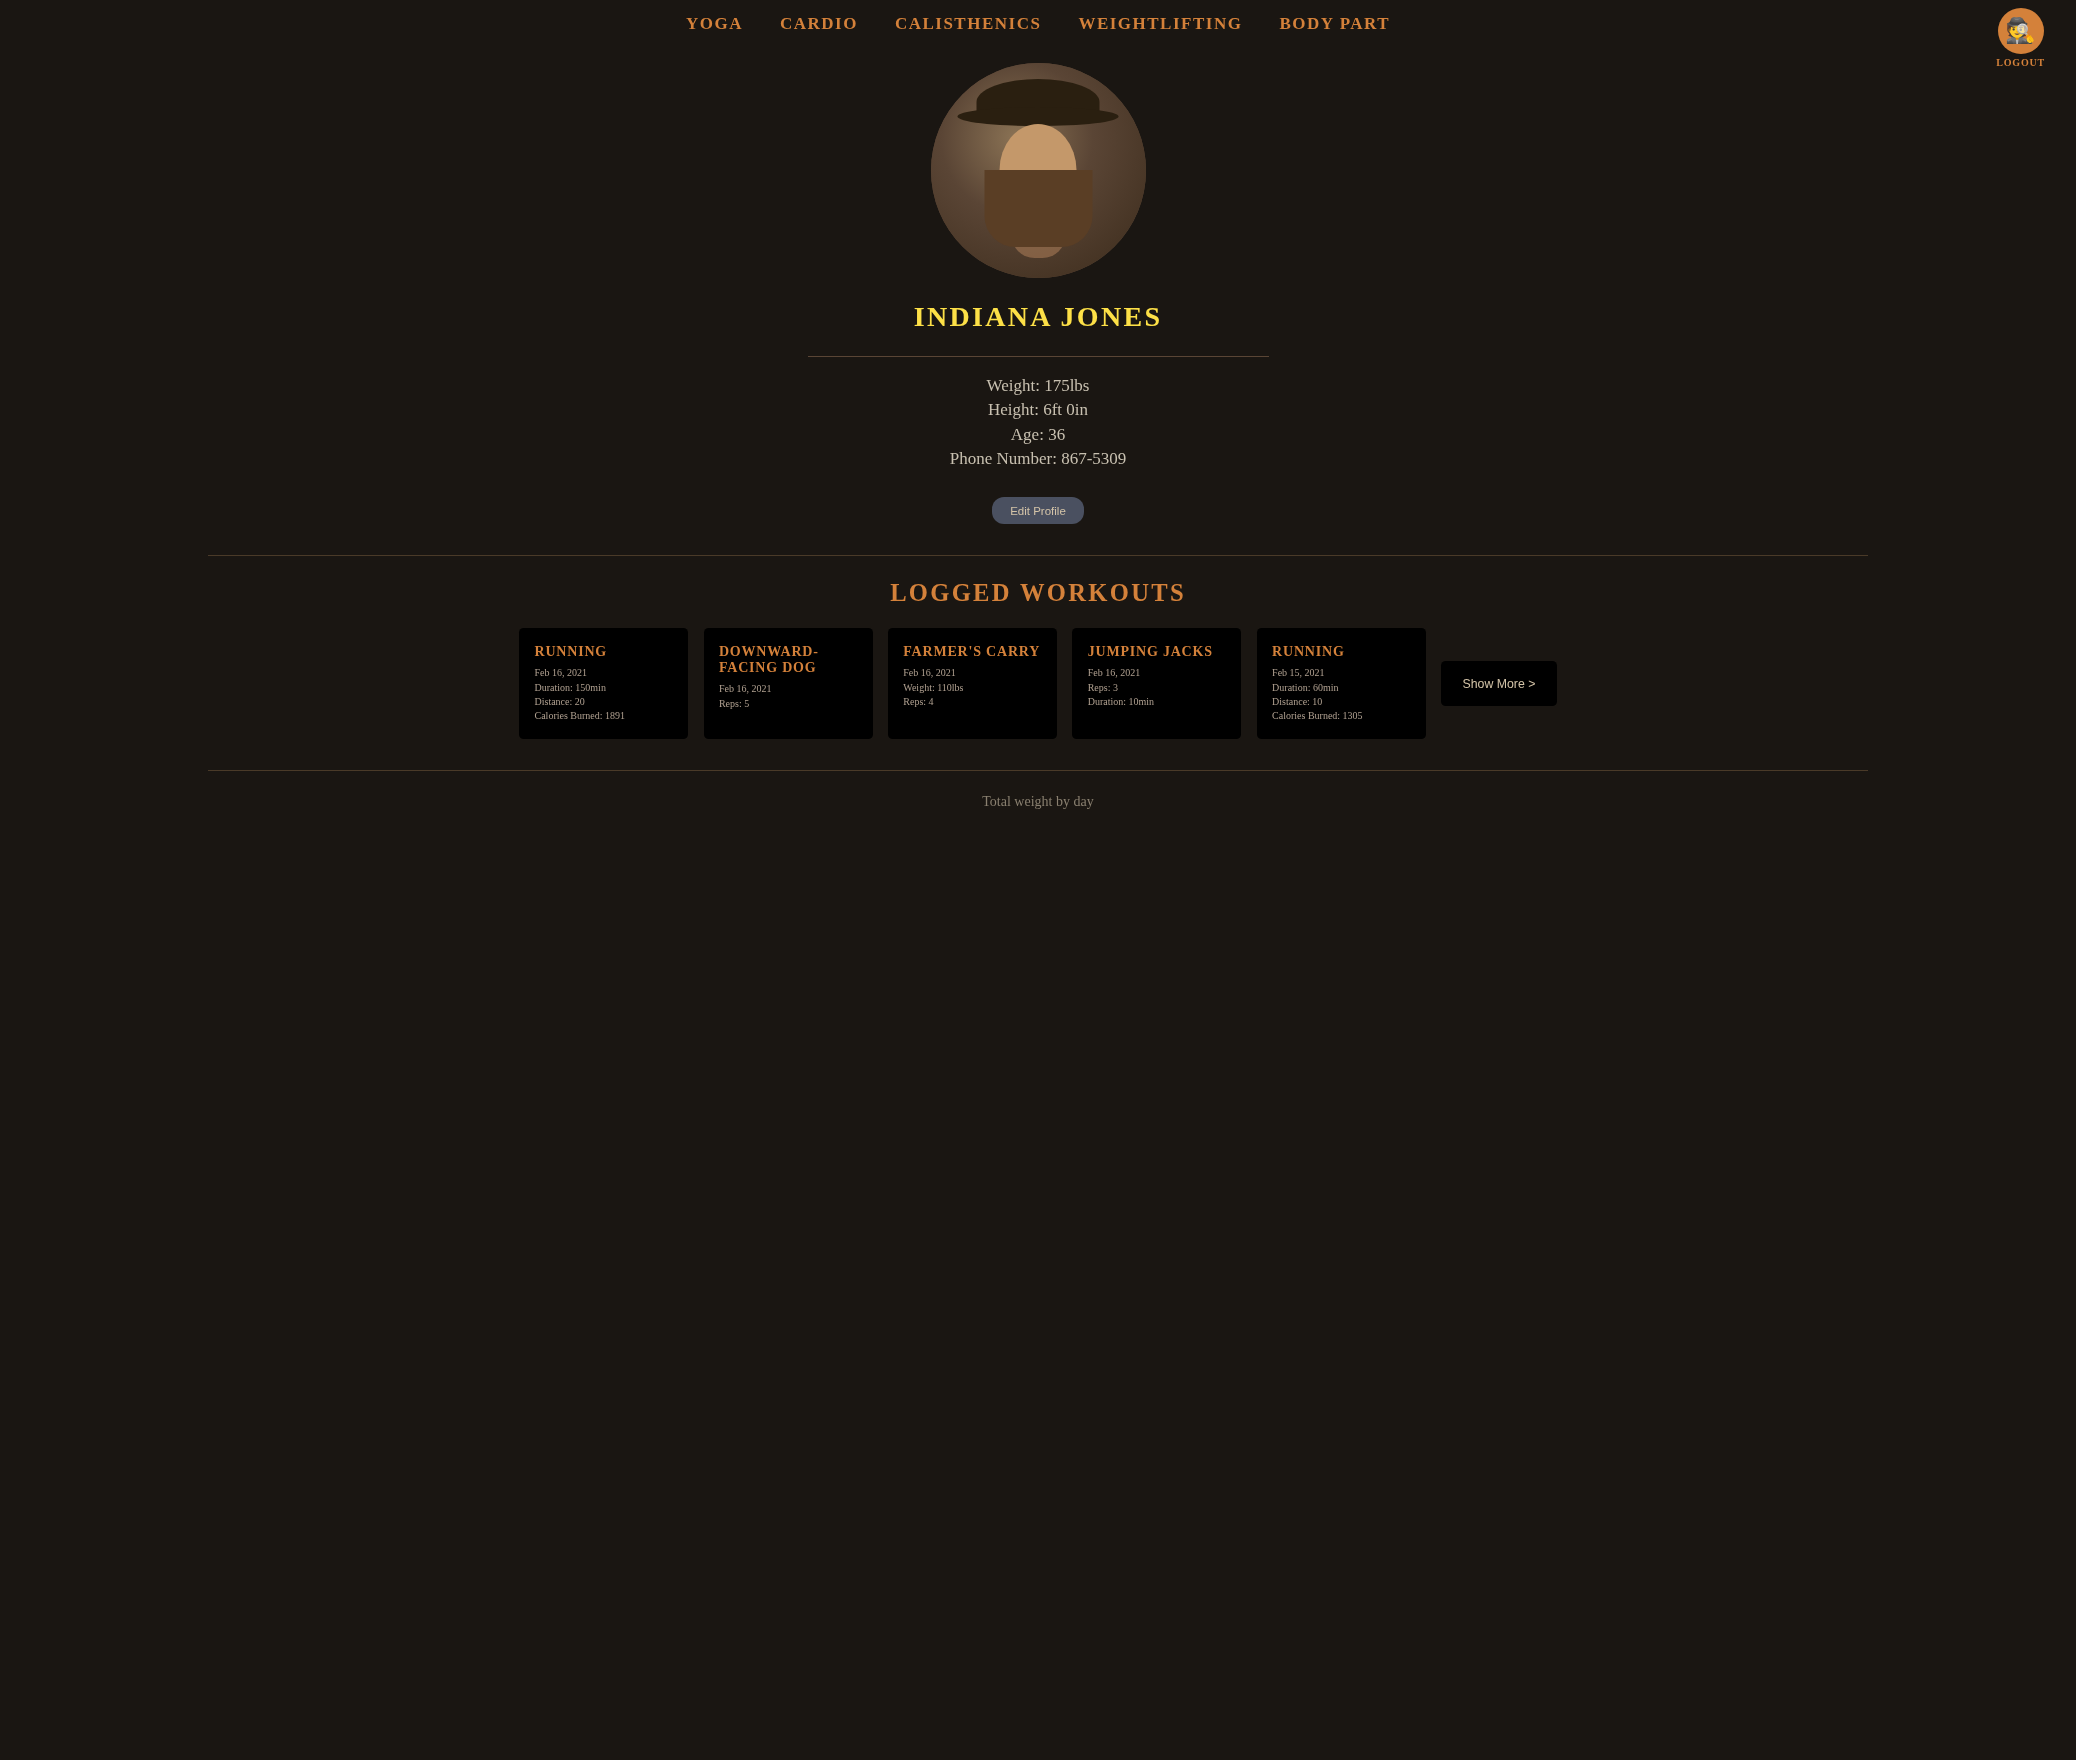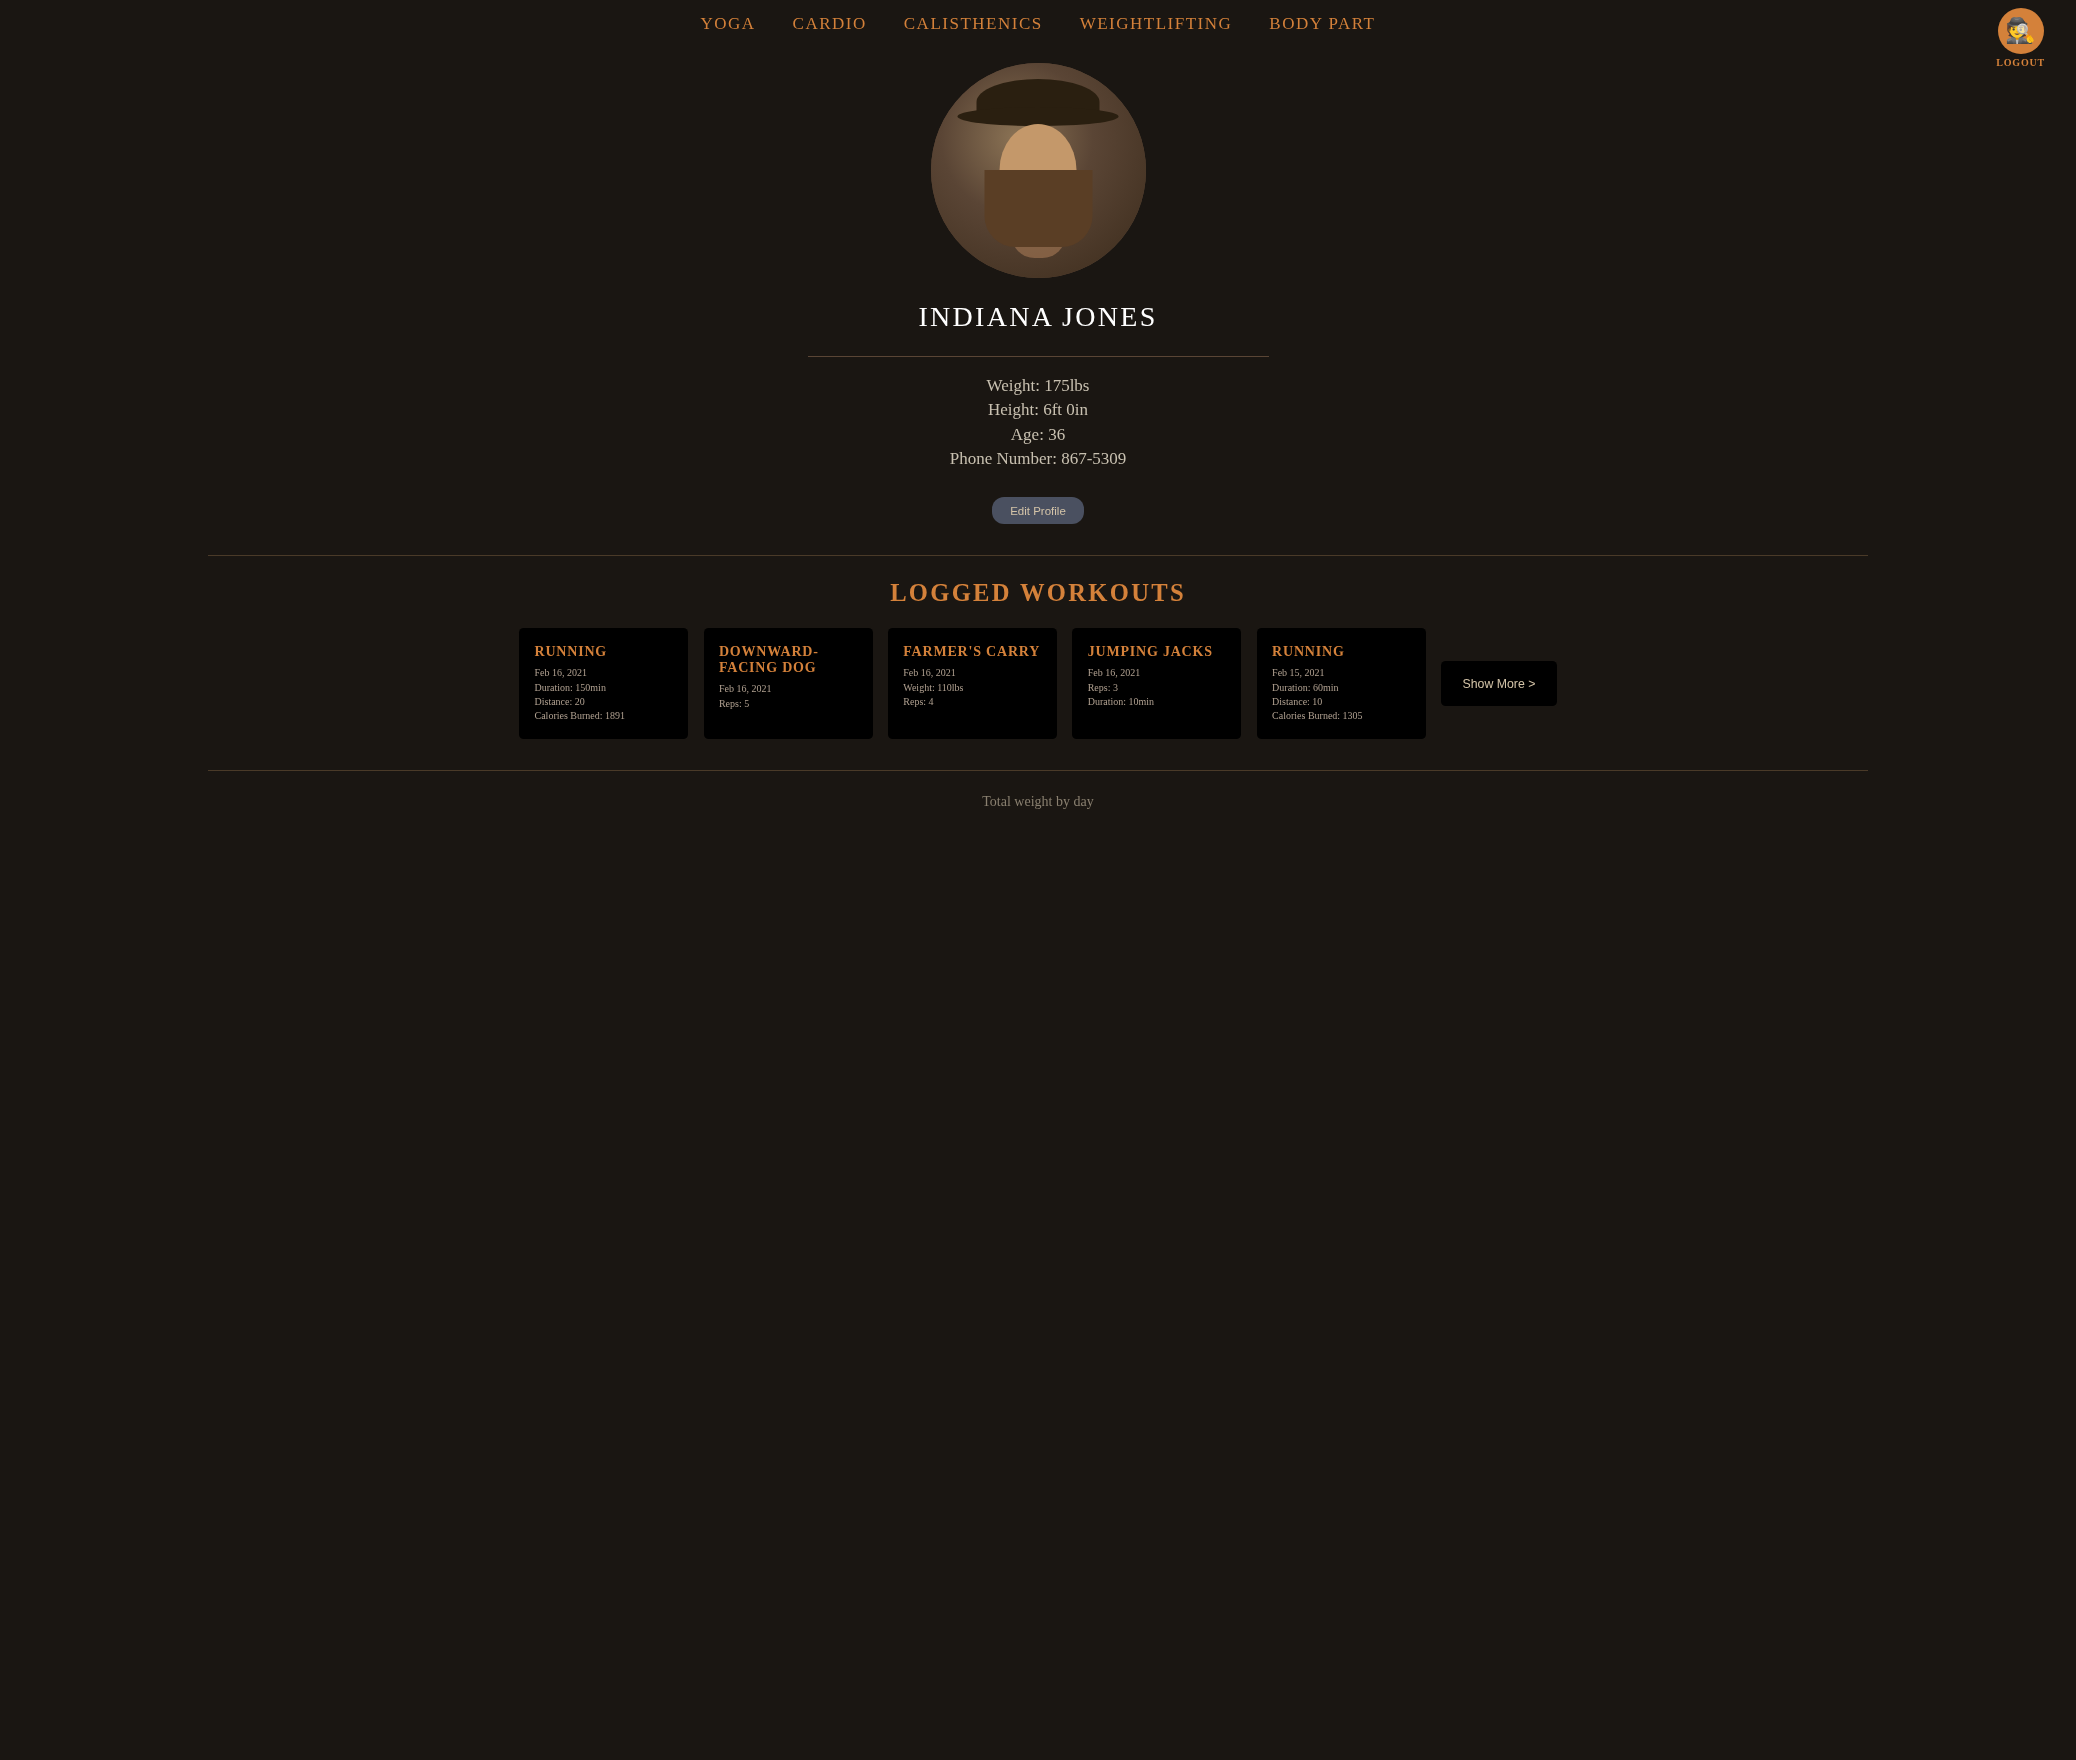--- a/index.html
+++ b/index.html
@@ -14,21 +14,21 @@
     nav {
       display: flex;
       justify-content: center;
       align-items: center;
       padding: 14px 31px;
       gap: 37px;
       position: relative;
     }
     .nav-link {
       color: #d4813a;
-      font-weight: 400;
+      font-weight: 700;
       font-size: 17px;
       text-transform: uppercase;
       letter-spacing: 1.5px;
       cursor: pointer;
       text-decoration: none;
     }
     .nav-avatar-wrap {
       position: absolute;
       right: 31px;
       top: 7.7px;
@@ -135,22 +135,22 @@
       transform: translateX(-50%);
       width: 54px;
       height: 23px;
       background: #9a7050;
       border-radius: 0 0 23px 23px;
       opacity: 0.7;
     }
 
     .profile-name {
       font-size: 28px;
-      font-weight: 400;
-      color: #ffffff;
+      font-weight: 700;
+      color: #fde047;
       text-transform: uppercase;
       letter-spacing: 2.3px;
       margin-bottom: 23px;
     }
     .profile-divider {
       width: 461px;
       height: 0.8px;
       background: #5a4535;
       margin-bottom: 18.4px;
     }

